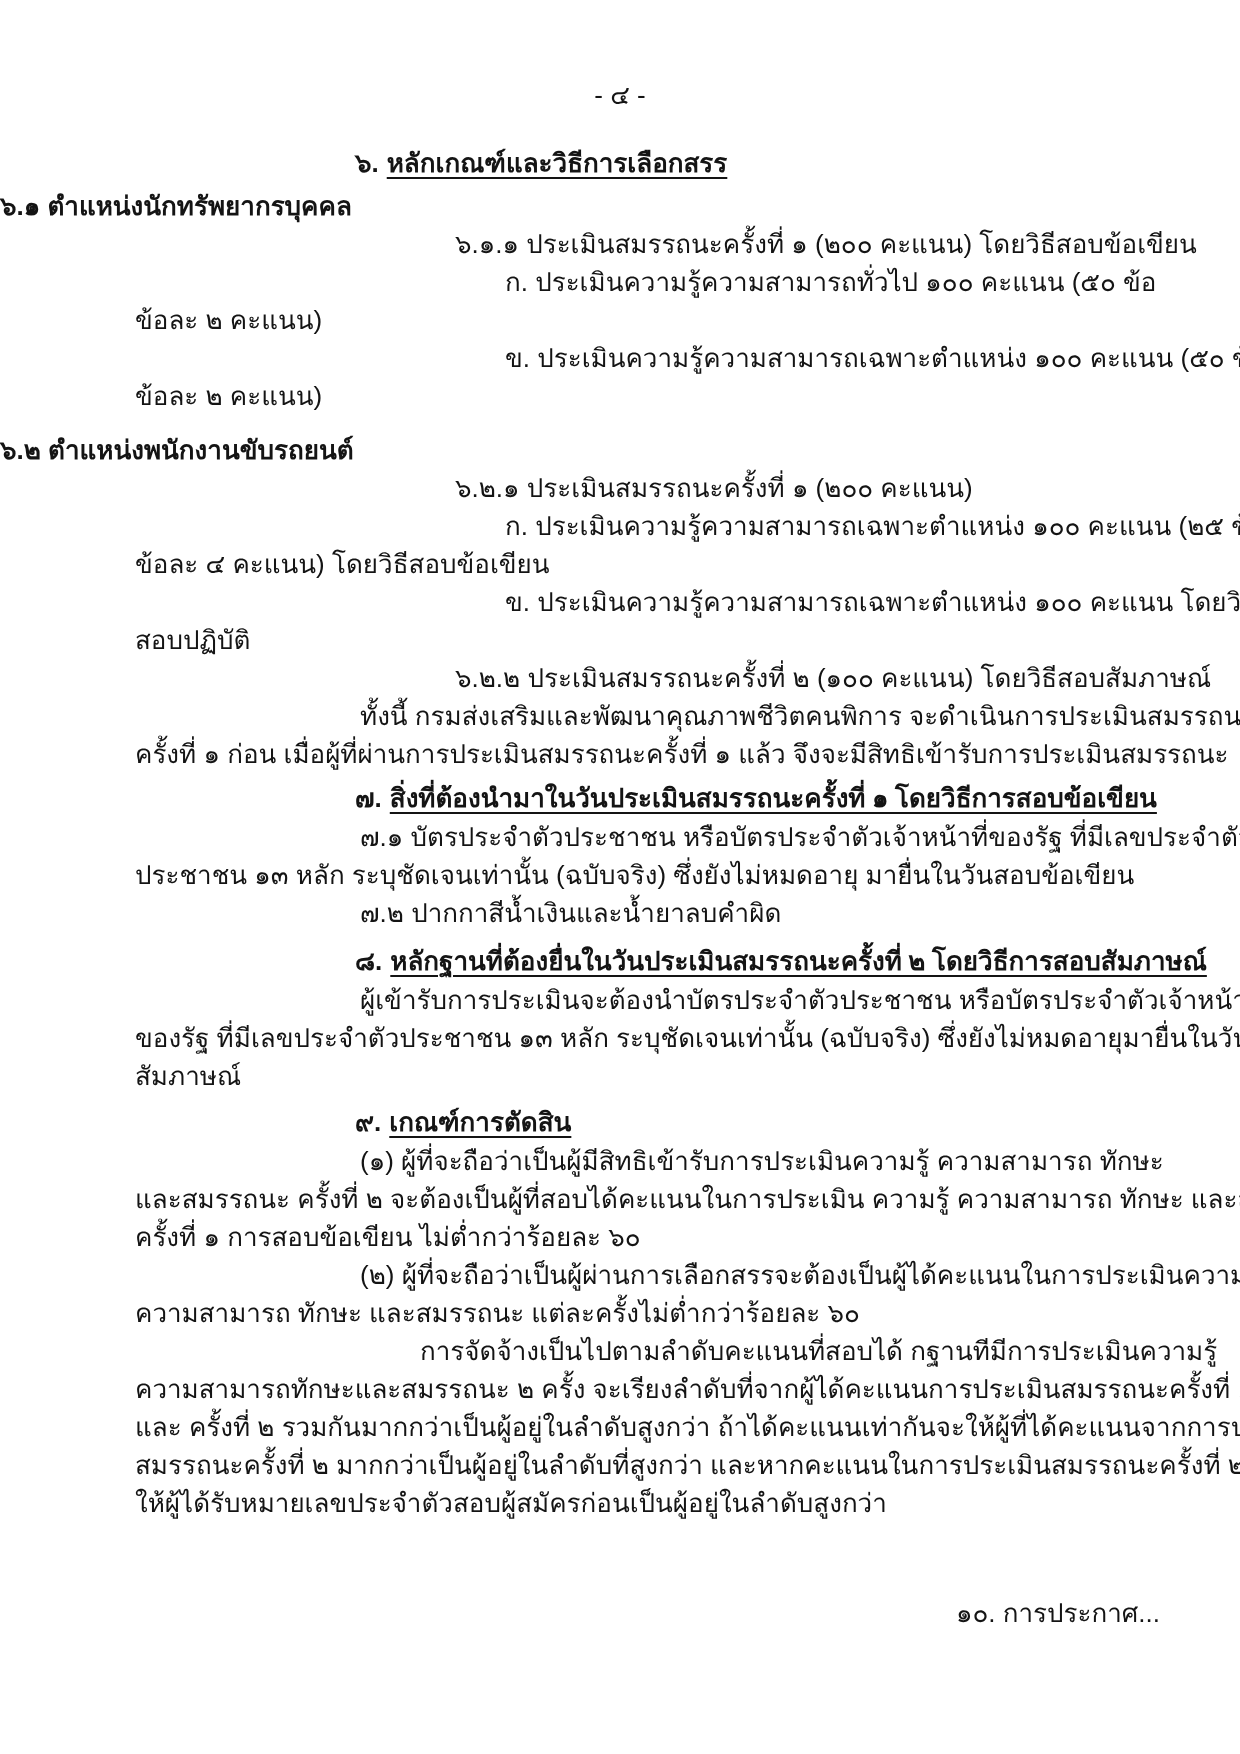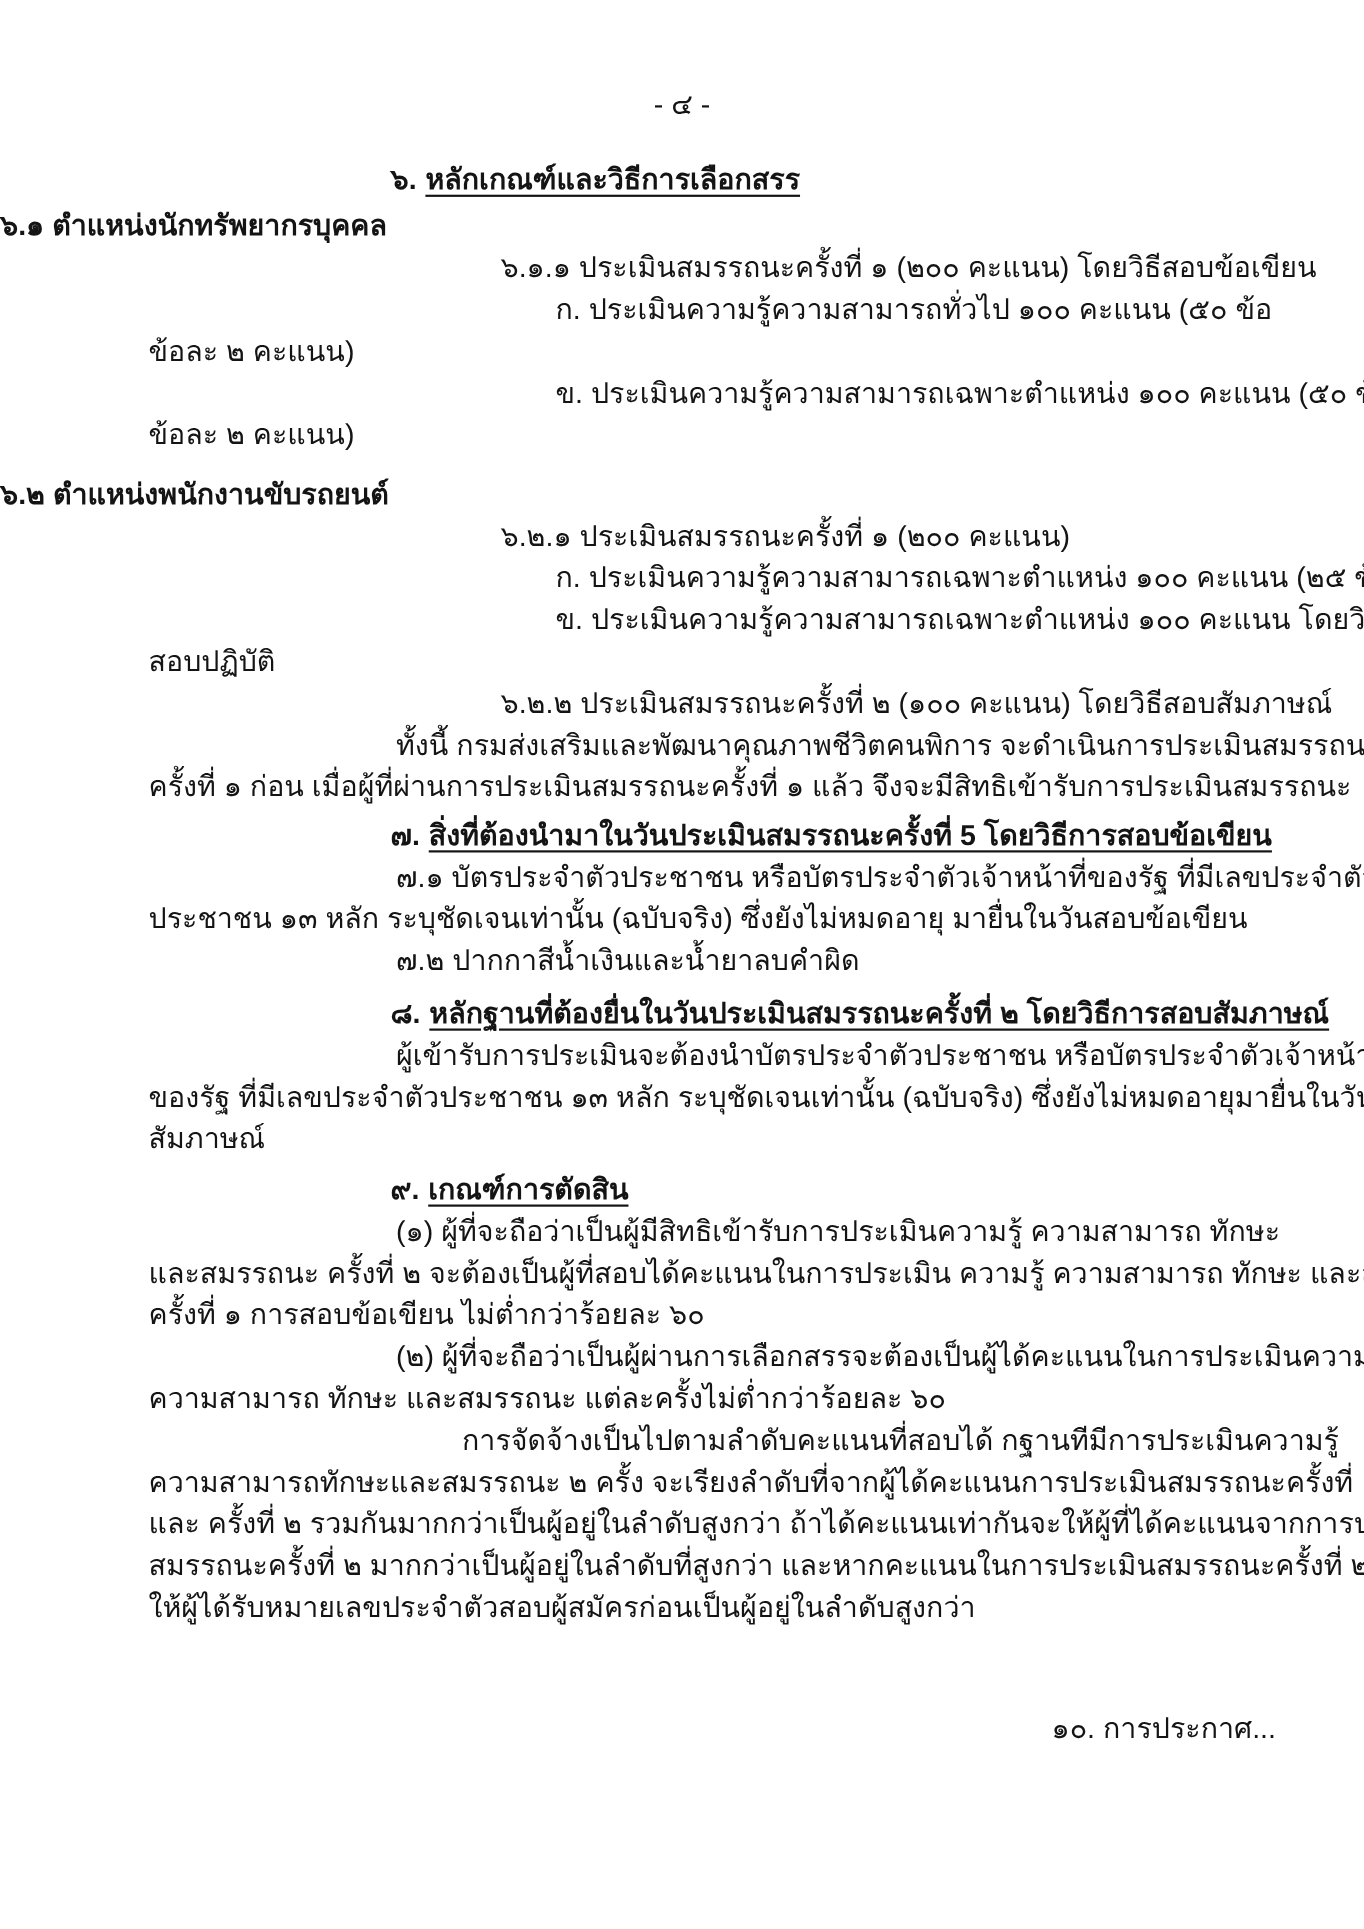--- a/index.html
+++ b/index.html
@@ -16,20 +16,21 @@
     overflow: hidden;
   }
   .ln { line-height: 38px; white-space: nowrap; }
   .c  { text-align: center; }
   .h  { font-weight: bold; padding-left: 355px; }
   .h .hn { margin-right: 8px; }
   .h .ht {
     text-decoration: underline;
     text-decoration-thickness: 2px;
     text-underline-offset: 5px;
+    font-family: Liberation Serif, serif;
   }
   .s1 { font-weight: bold; }
   .i3 { padding-left: 455px; }
   .i4 { padding-left: 505px; }
   .p  { padding-left: 360px; }
   .p2 { padding-left: 420px; }
   .m  { padding-left: 135px; }
   .mt30 { margin-top: 30px; }
   .mt16 { margin-top: 16px; }
   .mt10 { margin-top: 10px; }
@@ -54,28 +55,29 @@
   <div class="ln s1 mt4">๖.๑ ตำแหน่งนักทรัพยากรบุคคล</div>
   <div class="ln i3">๖.๑.๑ ประเมินสมรรถนะครั้งที่ ๑ (๒๐๐ คะแนน) โดยวิธีสอบข้อเขียน</div>
   <div class="ln i4">ก. ประเมินความรู้ความสามารถทั่วไป ๑๐๐ คะแนน (๕๐ ข้อ</div>
   <div class="ln m">ข้อละ ๒ คะแนน)</div>
   <div class="ln i4">ข. ประเมินความรู้ความสามารถเฉพาะตำแหน่ง ๑๐๐ คะแนน (๕๐ ข้อ</div>
   <div class="ln m">ข้อละ ๒ คะแนน)</div>
 
   <div class="ln s1 mt16">๖.๒ ตำแหน่งพนักงานขับรถยนต์</div>
   <div class="ln i3">๖.๒.๑ ประเมินสมรรถนะครั้งที่ ๑ (๒๐๐ คะแนน)</div>
   <div class="ln i4">ก. ประเมินความรู้ความสามารถเฉพาะตำแหน่ง ๑๐๐ คะแนน (๒๕ ข้อ</div>
+  <div class="ln m">ข้อละ ๔ คะแนน) โดยวิธีสอบข้อเขียน</div>
   <div class="ln i4">ข. ประเมินความรู้ความสามารถเฉพาะตำแหน่ง ๑๐๐ คะแนน โดยวิธี</div>
   <div class="ln m">สอบปฏิบัติ</div>
   <div class="ln i3">๖.๒.๒ ประเมินสมรรถนะครั้งที่ ๒ (๑๐๐ คะแนน) โดยวิธีสอบสัมภาษณ์</div>
 
   <div class="ln p">ทั้งนี้ กรมส่งเสริมและพัฒนาคุณภาพชีวิตคนพิการ จะดำเนินการประเมินสมรรถนะ</div>
   <div class="ln m">ครั้งที่ ๑ ก่อน เมื่อผู้ที่ผ่านการประเมินสมรรถนะครั้งที่ ๑ แล้ว จึงจะมีสิทธิเข้ารับการประเมินสมรรถนะ</div>
 
-  <div class="ln h mt6"><span class="hn">๗.</span><span class="ht">สิ่งที่ต้องนำมาในวันประเมินสมรรถนะครั้งที่ 5 โดยวิธีการสอบข้อเขียน</span></div>
+  <div class="ln h mt6"><span class="hn">๗.</span><span class="ht">สิ่งที่ต้องนำมาในวันประเมินสมรรถนะครั้งที่ ๑ โดยวิธีการสอบข้อเขียน</span></div>
 
   <div class="ln p">๗.๑ บัตรประจำตัวประชาชน หรือบัตรประจำตัวเจ้าหน้าที่ของรัฐ ที่มีเลขประจำตัว</div>
   <div class="ln m">ประชาชน ๑๓ หลัก ระบุชัดเจนเท่านั้น (ฉบับจริง) ซึ่งยังไม่หมดอายุ มายื่นในวันสอบข้อเขียน</div>
   <div class="ln p">๗.๒ ปากกาสีน้ำเงินและน้ำยาลบคำผิด</div>
 
   <div class="ln h mt10"><span class="hn">๘.</span><span class="ht">หลักฐานที่ต้องยื่นในวันประเมินสมรรถนะครั้งที่ ๒ โดยวิธีการสอบสัมภาษณ์</span></div>
 
   <div class="ln p">ผู้เข้ารับการประเมินจะต้องนำบัตรประจำตัวประชาชน หรือบัตรประจำตัวเจ้าหน้าที่</div>
   <div class="ln m">ของรัฐ ที่มีเลขประจำตัวประชาชน ๑๓ หลัก ระบุชัดเจนเท่านั้น (ฉบับจริง) ซึ่งยังไม่หมดอายุมายื่นในวันสอบ</div>
   <div class="ln m">สัมภาษณ์</div>

